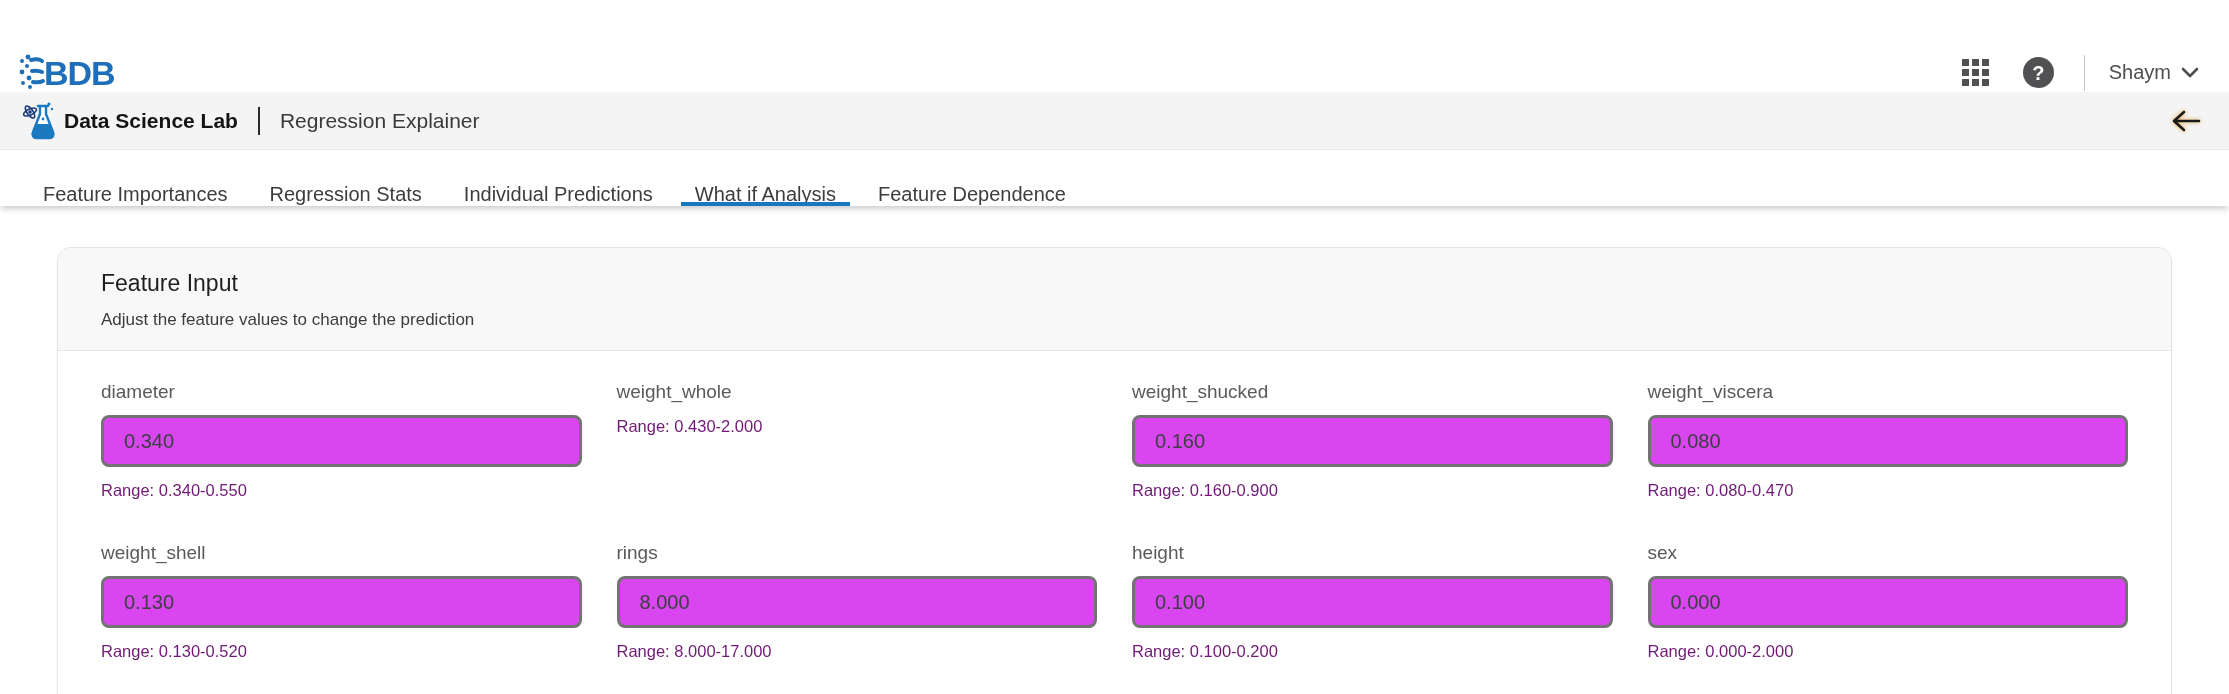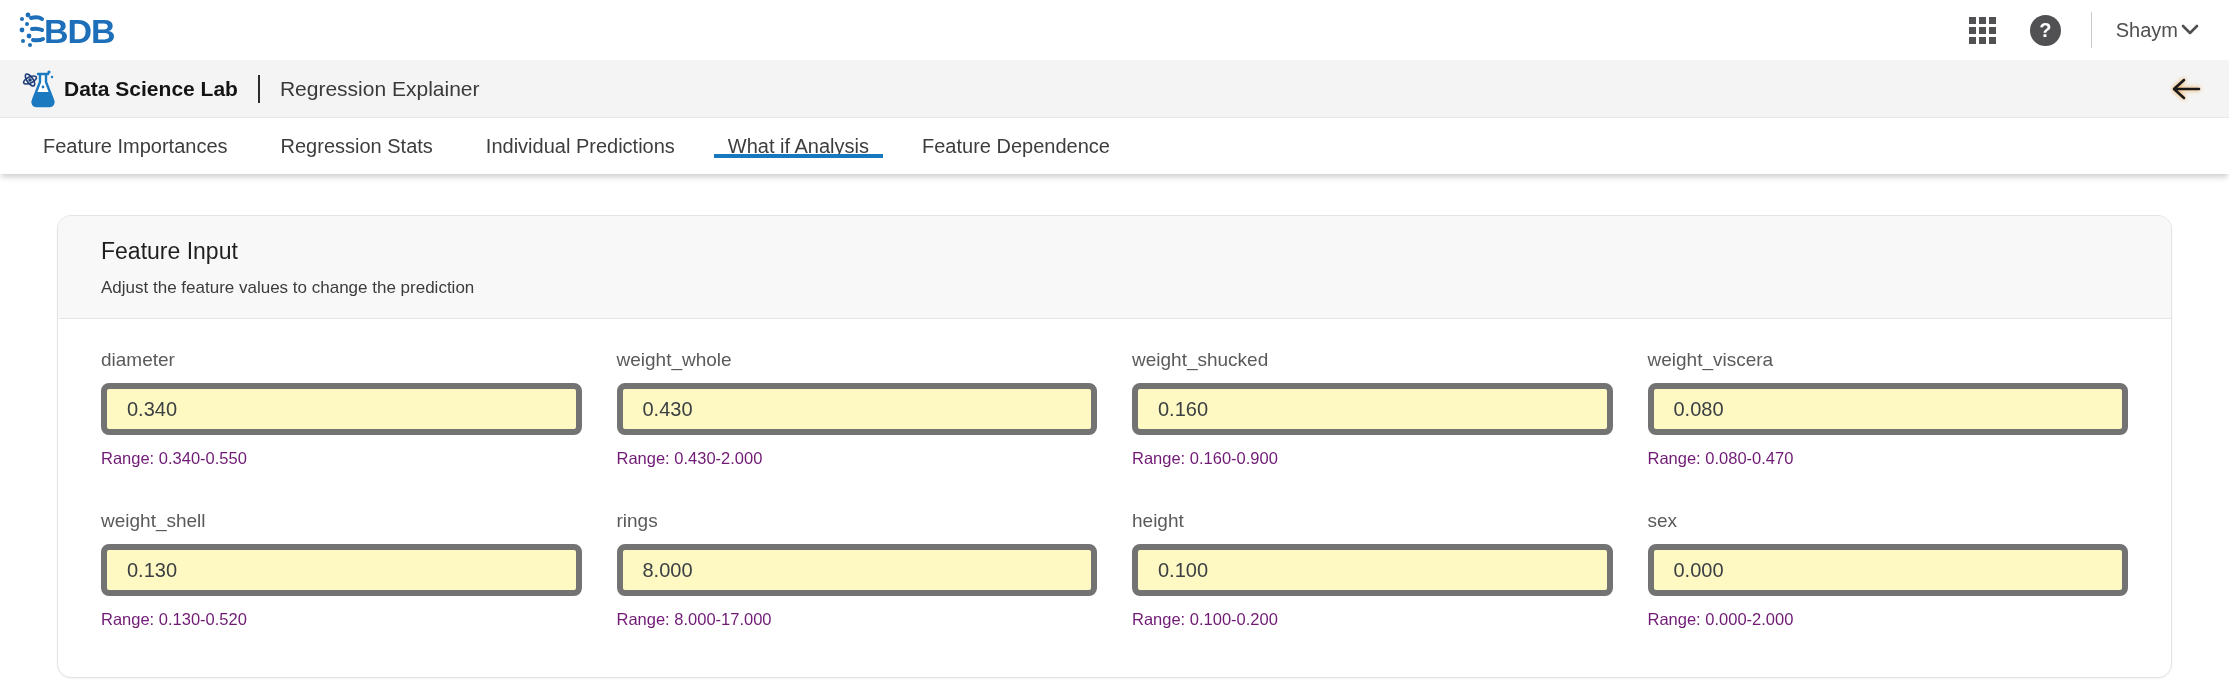--- a/index.html
+++ b/index.html
@@ -8,42 +8,43 @@
     font-family: "Liberation Sans", sans-serif;
     background: #ffffff;
     color: #333;
   }
 
   
   .topbar {
     height: 60px;
     background: #ffffff;
     display: flex;
-    align-items: center;
+    align-items: flex-end;
     justify-content: space-between;
     padding: 0 30px 0 18px;
+    margin-top: 32px;
   }
   .topbar-right { display: flex; align-items: center; }
   .icon-btn {
     background: none; border: none; cursor: pointer;
     display: flex; align-items: center; justify-content: center;
     padding: 4px;
   }
   .grid-icon { display: grid; grid-template-columns: repeat(3, 7px); grid-gap: 3px; }
   .grid-icon span { width: 7px; height: 7px; background: #515153; }
   .help-circle {
     width: 31px; height: 31px; border-radius: 50%;
     background: #515153; color: #fff;
     font-size: 20px; font-weight: bold;
     display: flex; align-items: center; justify-content: center;
     line-height: 1;
   }
   .v-divider { width: 1px; height: 36px; background: #c9c9c9; margin: 0 24px 0 26px; }
   .user-menu {
-    display: flex; align-items: center; gap: 3px;
+    display: flex; align-items: center; gap: 10px;
     background: none; border: none; cursor: pointer;
     font-family: "Liberation Sans", sans-serif;
     font-size: 20px; color: #4f4f51;
   }
   .grid-wrap { margin-right: 26px; }
 
   
   .subheader {
     height: 58px;
     background: #f4f4f4;
@@ -59,26 +60,25 @@
     margin-left: auto; background: none; border: none; cursor: pointer;
     display: flex; align-items: center; justify-content: center;
     filter: drop-shadow(0 0 2px #f0a13c);
   }
 
   
   .tabsbar {
     height: 56px;
     background: #ffffff;
     display: flex;
-    align-items: center;
+    align-items: flex-end;
     padding-left: 29px;
     box-shadow: 0 4px 6px -1px rgba(0,0,0,0.20);
     position: relative;
     z-index: 2;
-    gap: 11px;
   }
   .tab {
     background: none; border: none; cursor: pointer;
     font-family: "Liberation Sans", sans-serif;
     font-size: 20px; color: #3d3d3d;
     padding: 0 14px; margin-right: 14px;
     position: relative;
     display: flex; align-items: center;
   }
   .tab.active::after {
@@ -106,26 +106,26 @@
   .card-body {
     padding: 30px 43px 48px 43px;
     display: grid;
     grid-template-columns: repeat(4, 1fr);
     column-gap: 35px;
     row-gap: 42px;
   }
   .field-label { font-size: 19px; color: #5a5a5a; margin-bottom: 12px; }
   .field-input {
     width: 100%; height: 52px;
-    border: 6px solid #737373;
+    border: 3px solid #737373;
     border-radius: 8px;
     padding: 0 20px;
     font-family: "Liberation Sans", sans-serif;
     font-size: 20px; color: #3c4043;
-    background: #fef9c3;
+    background: #d946ef;
     outline: none;
   }
   .field-range { font-size: 16.5px; color: #701a75; margin-top: 14px; }
 </style>
 </head>
 <body>
 
 <div class="topbar">
   <a class="logo" style="display:flex;align-items:center;">
     <svg width="100" height="40" viewBox="0 0 100 40">
@@ -215,21 +215,20 @@
     <div class="card-body">
 
       <div class="field">
         <div class="field-label">diameter</div>
         <input class="field-input" type="text" value="0.340" style="">
         <div class="field-range">Range: 0.340-0.550</div>
       </div>
 
       <div class="field">
         <div class="field-label">weight_whole</div>
-        <input class="field-input" type="text" value="0.430" style="">
         <div class="field-range">Range: 0.430-2.000</div>
       </div>
 
       <div class="field">
         <div class="field-label">weight_shucked</div>
         <input class="field-input" type="text" value="0.160" style="">
         <div class="field-range">Range: 0.160-0.900</div>
       </div>
 
       <div class="field">

